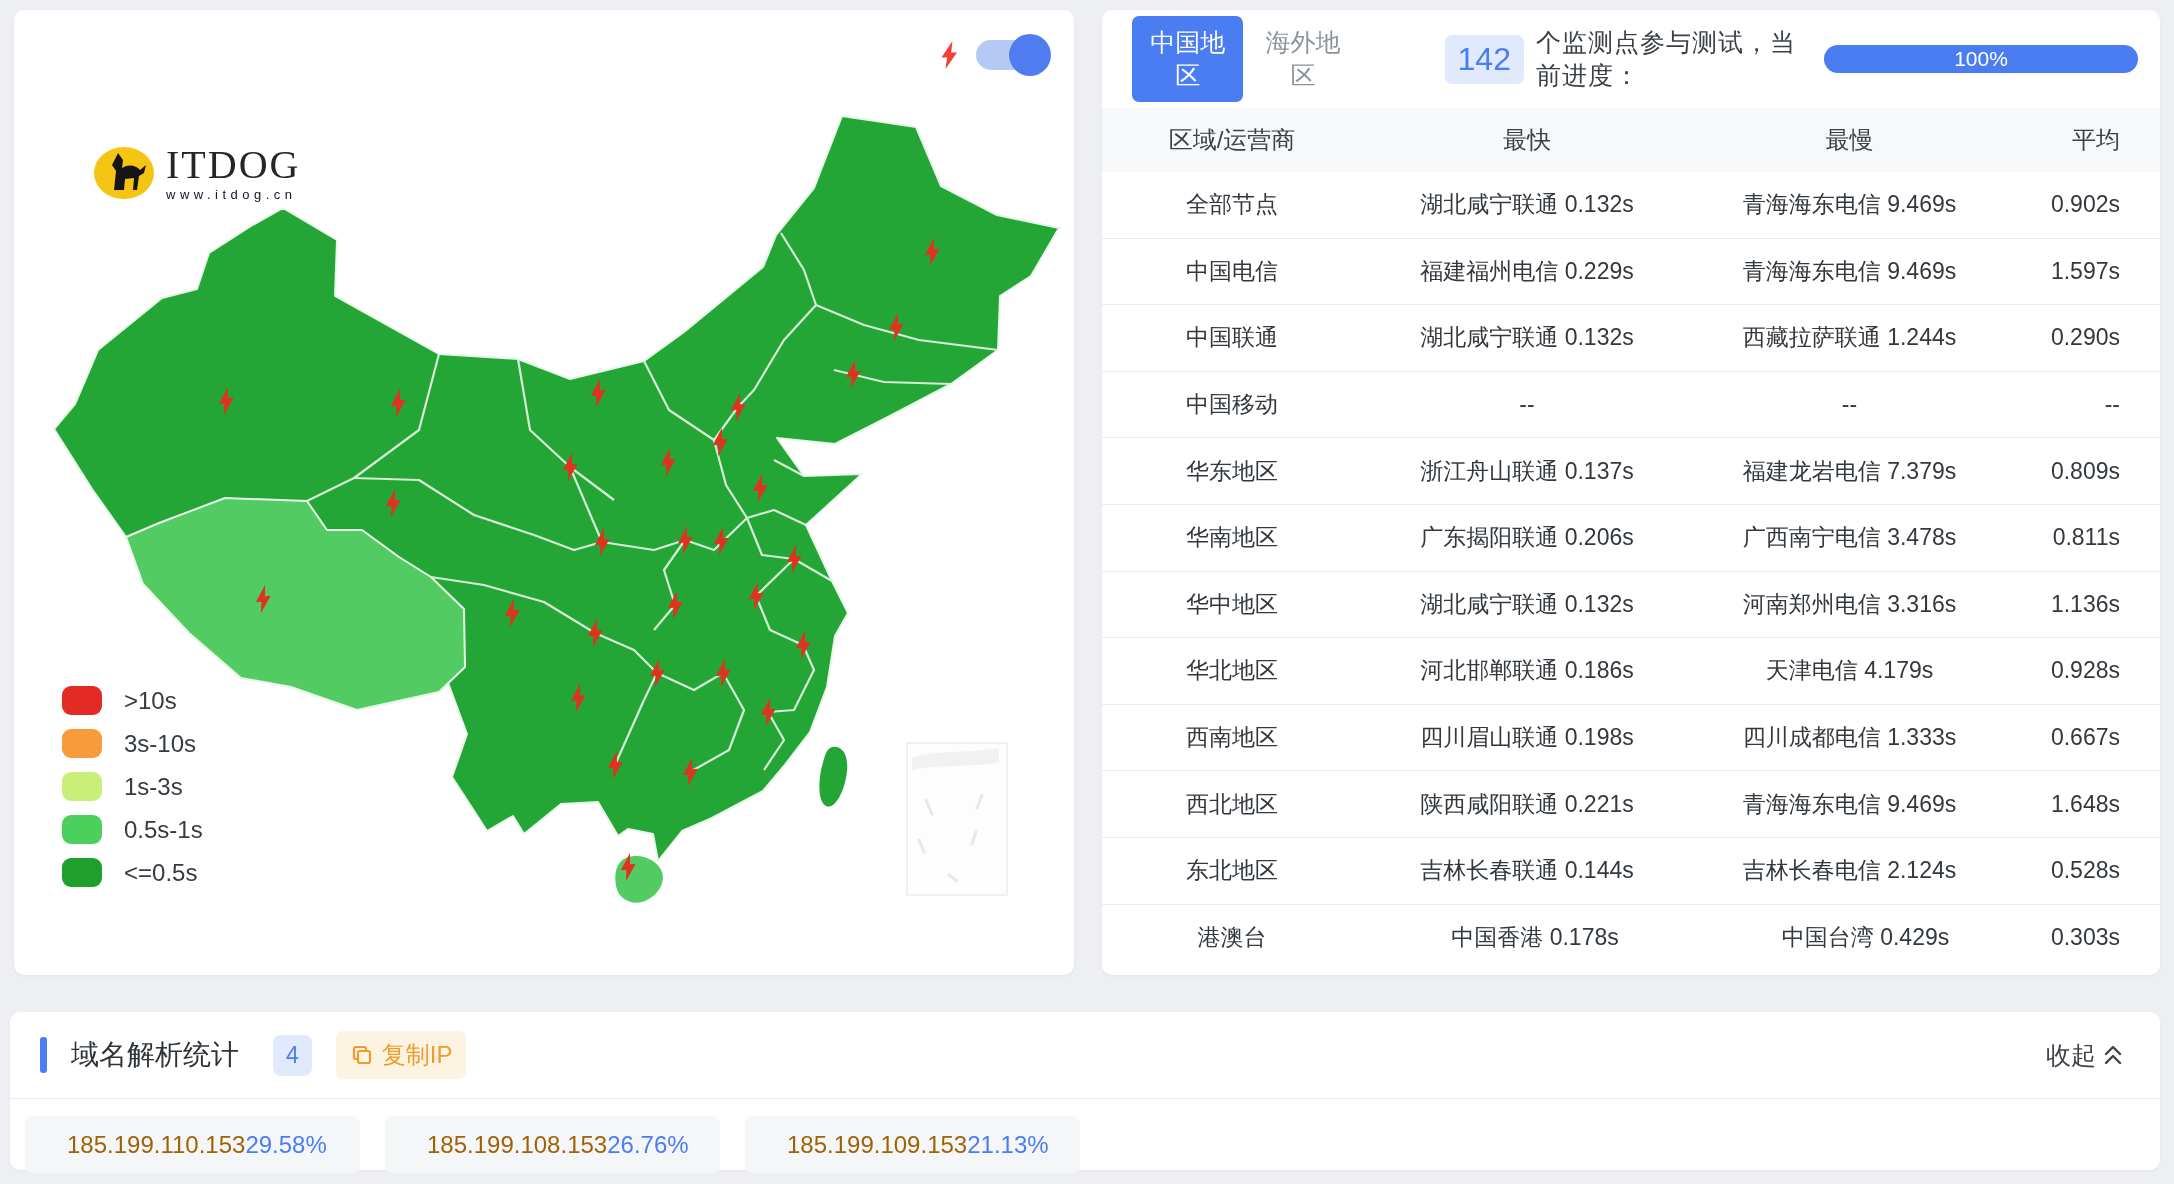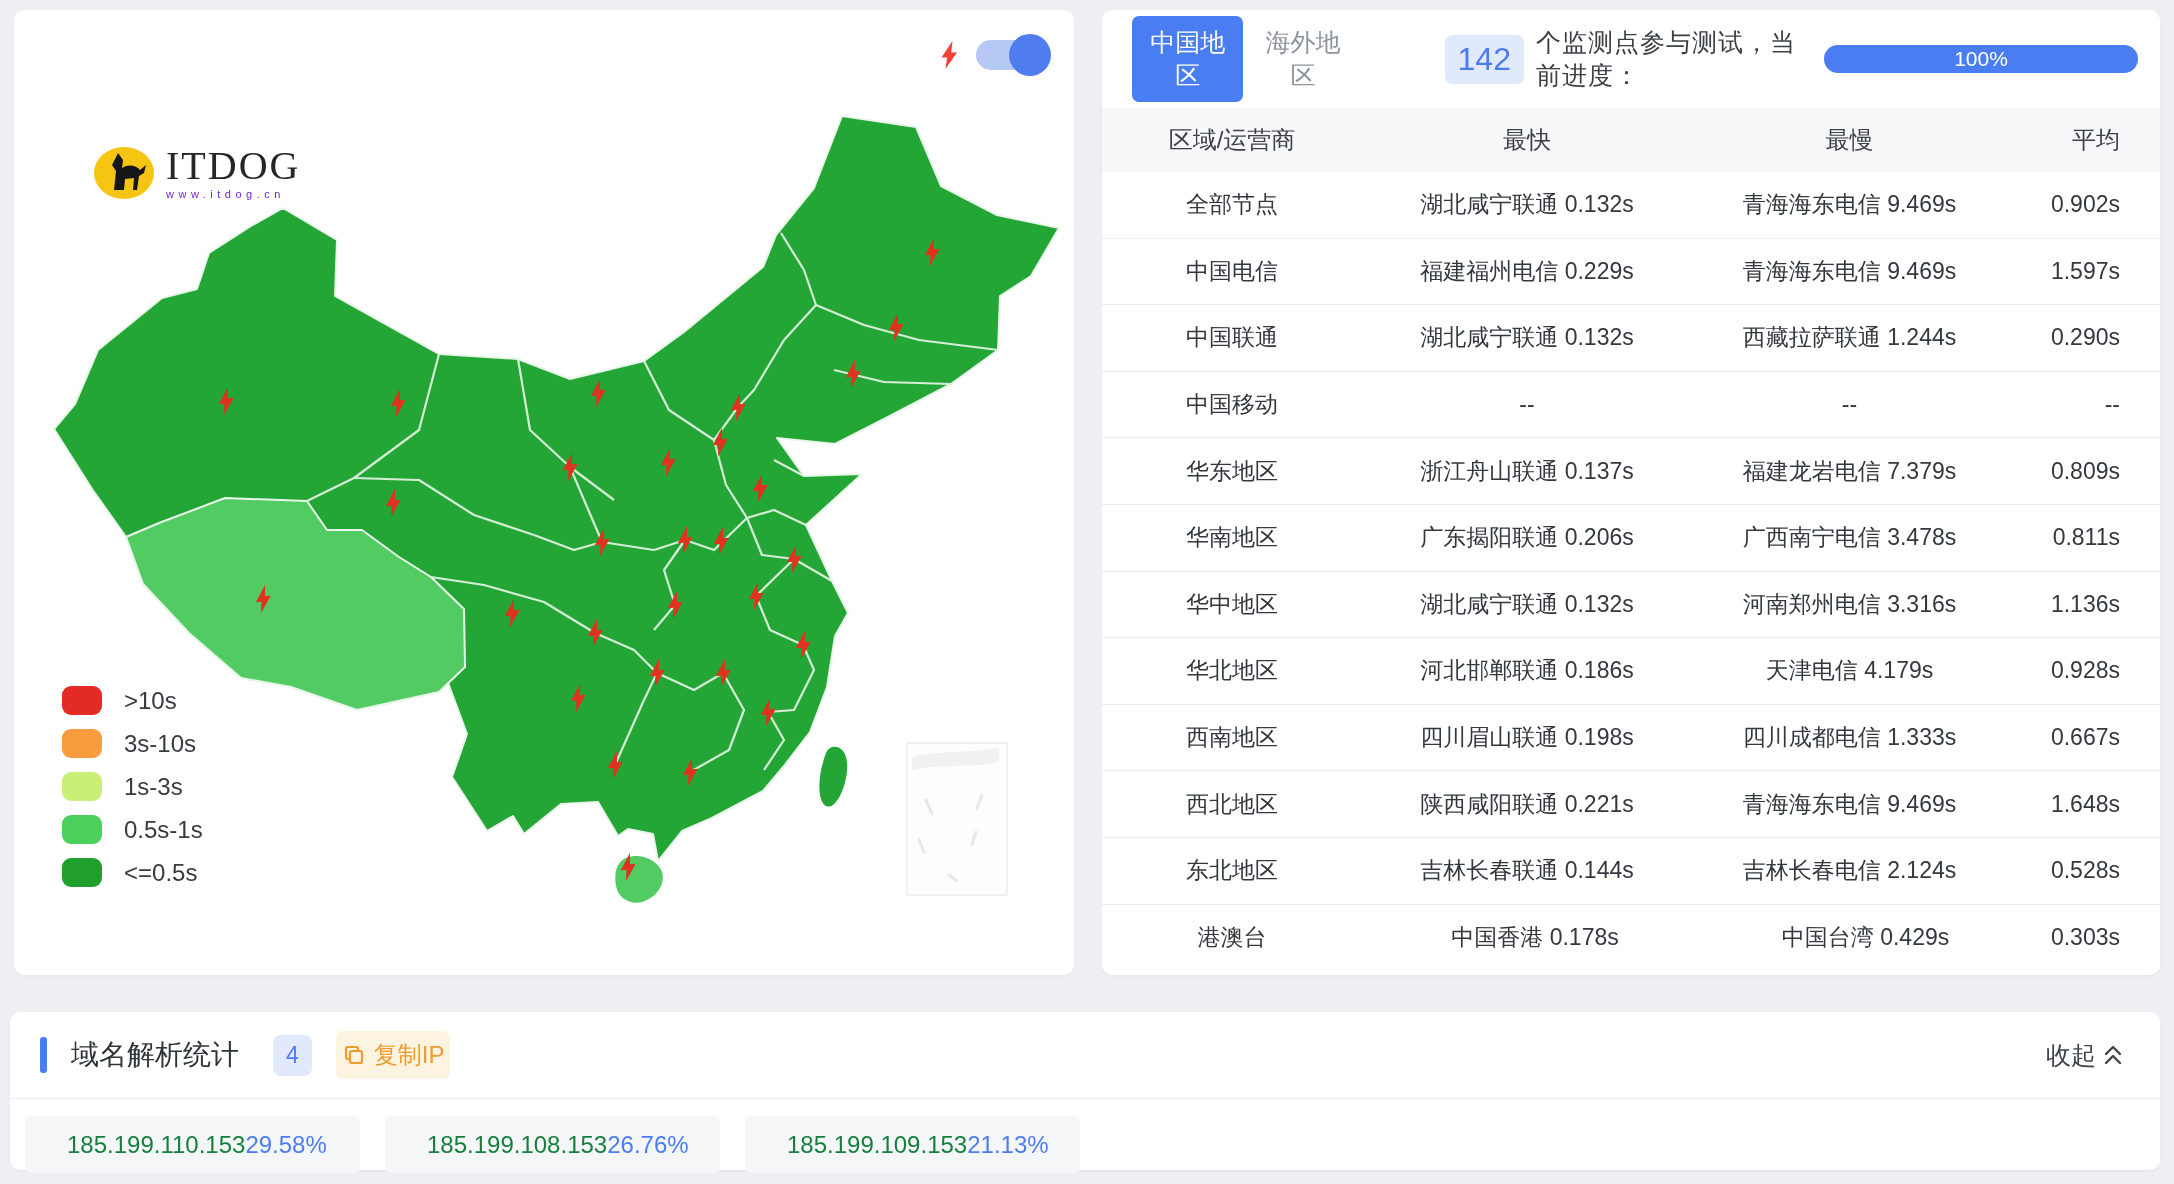--- a/index.html
+++ b/index.html
@@ -4,21 +4,21 @@
 <style>
   html,body{margin:0;padding:0;}
   body{width:2174px;height:1184px;background:#edeff3;font-family:"Liberation Sans","DejaVu Sans",sans-serif;overflow:hidden;position:relative;}
   .card{position:absolute;background:#fff;border-radius:10px;box-shadow:0 1px 3px rgba(0,0,0,.05);}
   
   .map-card{left:14px;top:10px;width:1060px;height:965px;}
   .china-map{position:absolute;left:0;top:0;width:1060px;height:965px;}
   .logo{position:absolute;left:78px;top:134px;display:flex;align-items:center;z-index:3;}
   .logo-text{margin-left:8px;}
   .logo-title{font-family:"Liberation Serif","DejaVu Serif",serif;font-size:40px;letter-spacing:2px;color:#262626;line-height:40px;}
-  .logo-sub{font-size:11px;letter-spacing:4.5px;color:#6d28d9;margin-top:2px;}
+  .logo-sub{font-size:13px;letter-spacing:4.5px;color:#0f172a;margin-top:2px;}
   .toggle-row{position:absolute;right:26px;top:30px;display:flex;align-items:center;gap:16px;z-index:3;}
   .switch{position:relative;width:72px;height:30px;border-radius:15px;background:#b5c9f4;cursor:pointer;}
   .switch .knob{position:absolute;right:-3px;top:-6px;width:42px;height:42px;border-radius:50%;background:#4f7df0;}
   .legend{position:absolute;left:48px;bottom:88px;display:flex;flex-direction:column;gap:14px;z-index:3;}
   .legend-item{display:flex;align-items:center;gap:22px;}
   .swatch{width:40px;height:29px;border-radius:9px;display:inline-block;}
   .legend-label{font-size:24px;color:#363b41;}
   
   .panel-card{left:1102px;top:10px;width:1058px;height:965px;overflow:hidden;}
   .panel-top{display:flex;align-items:center;height:98px;padding:0 22px 0 30px;}
@@ -35,26 +35,26 @@
   .trow{height:65.6px;border-bottom:1px solid #ebedf0;font-size:23px;color:#33383e;background:#fff;}
   .trow:last-child{border-bottom:none;gap:8px;}
   .c1,.c2,.c3{text-align:center;}
   .c4{text-align:right;padding-right:40px;}
   
   .dns-card{left:10px;top:1012px;width:2150px;height:158px;}
   .dns-head{display:flex;align-items:center;height:86px;padding:0 30px;}
   .blue-bar{width:7px;height:36px;border-radius:3px;background:#4a7df2;margin-right:24px;}
   .dns-title{font-size:28px;color:#2e3338;}
   .count-badge.small{font-size:23px;margin-left:34px;padding:7px 13px;border-radius:8px;}
-  .copy-btn{display:flex;align-items:center;gap:8px;background:#fdf3e1;border:none;border-radius:7px;color:#ee9c2e;font-size:24px;padding:8px 6px;margin-left:24px;cursor:pointer;font-family:inherit;}
+  .copy-btn{display:flex;align-items:center;gap:8px;background:#fdf3e1;border:none;border-radius:7px;color:#ee9c2e;font-size:24px;padding:8px 14px;margin-left:24px;cursor:pointer;font-family:inherit;}
   .collapse{margin-left:auto;display:flex;align-items:center;gap:6px;background:none;border:none;font-size:25px;color:#3f444b;cursor:pointer;font-family:Liberation Mono, monospace;}
   .dns-divider{height:1px;background:#e9ebee;}
   .ip-row{display:flex;gap:25px;padding:17px 0 0 15px;}
   .ip-card{width:335px;height:57px;background:#f5f6f8;border-radius:6px;display:flex;align-items:center;justify-content:space-between;padding:0 38px 0 42px;box-sizing:border-box;}
-  .ip{font-size:24px;color:#15803d;}
+  .ip{font-size:24px;color:#a16207;}
   .pct{font-size:24px;color:#4a7df2;}
 </style>
 </head>
 <body>
 
 <section class="card map-card">
 
   <svg class="china-map" viewBox="0 0 1060 965" xmlns="http://www.w3.org/2000/svg">
     <defs>
       <g id="bolt">

